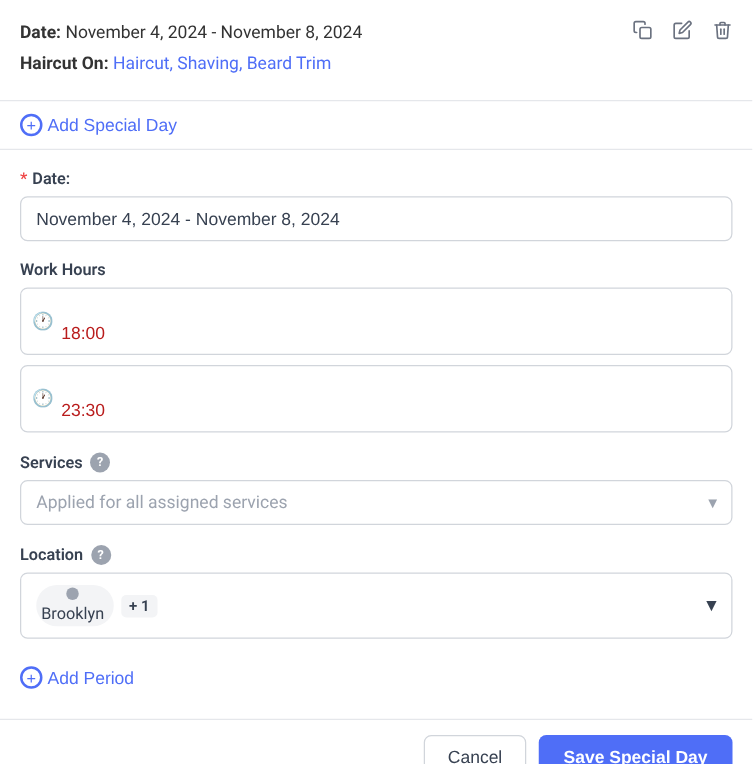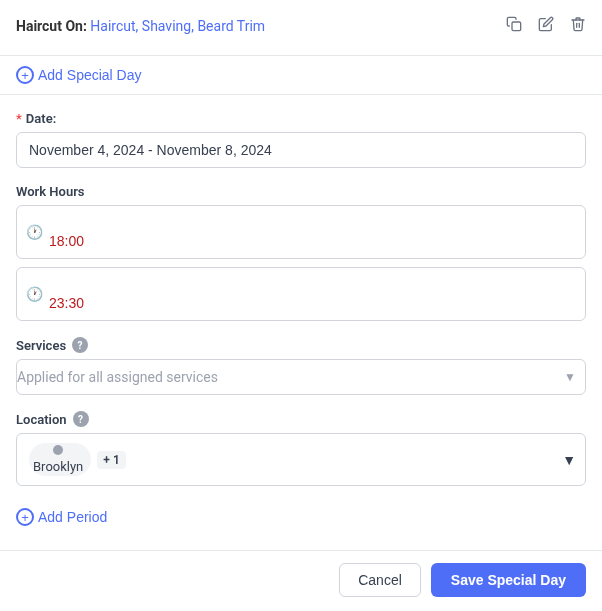--- a/index.html
+++ b/index.html
@@ -159,21 +159,21 @@
     }
 
     .select-wrapper {
       position: relative;
     }
 
     .select-display {
       width: 100%;
       border: 1px solid #d1d5db;
       border-radius: 6px;
-      padding: 9px 32px 9px 0;
+      padding: 9px 32px 9px 12px;
       font-size: 14px;
       color: #9ca3af;
       background: #fff;
       cursor: pointer;
       display: flex;
       align-items: center;
       justify-content: space-between;
     }
 
     .select-display .chevron {
@@ -283,20 +283,24 @@
       <svg width="16" height="16" viewBox="0 0 24 24" fill="none" stroke="currentColor" stroke-width="2" stroke-linecap="round" stroke-linejoin="round">
           <polyline points="3 6 5 6 21 6"></polyline>
           <path d="M19 6l-1 14a2 2 0 0 1-2 2H8a2 2 0 0 1-2-2L5 6"></path>
           <path d="M10 11v6"></path>
           <path d="M14 11v6"></path>
           <path d="M9 6V4a1 1 0 0 1 1-1h4a1 1 0 0 1 1 1v2"></path>
         </svg>
     </button>
   </div>
   <p>
+    <strong>Date:</strong>
+    <span>November 4, 2024 - November 8, 2024</span>
+  </p>
+  <p>
     <strong>Haircut On:</strong>
     <a class="reflect-link" href="#">Haircut, Shaving, Beard Trim</a>
   </p>
 </div>
 
 <div class="add-period-bar">
   <button class="add-btn">
     <span class="plus-circle">+</span>
     <span>Add Special Day</span>
   </button>

